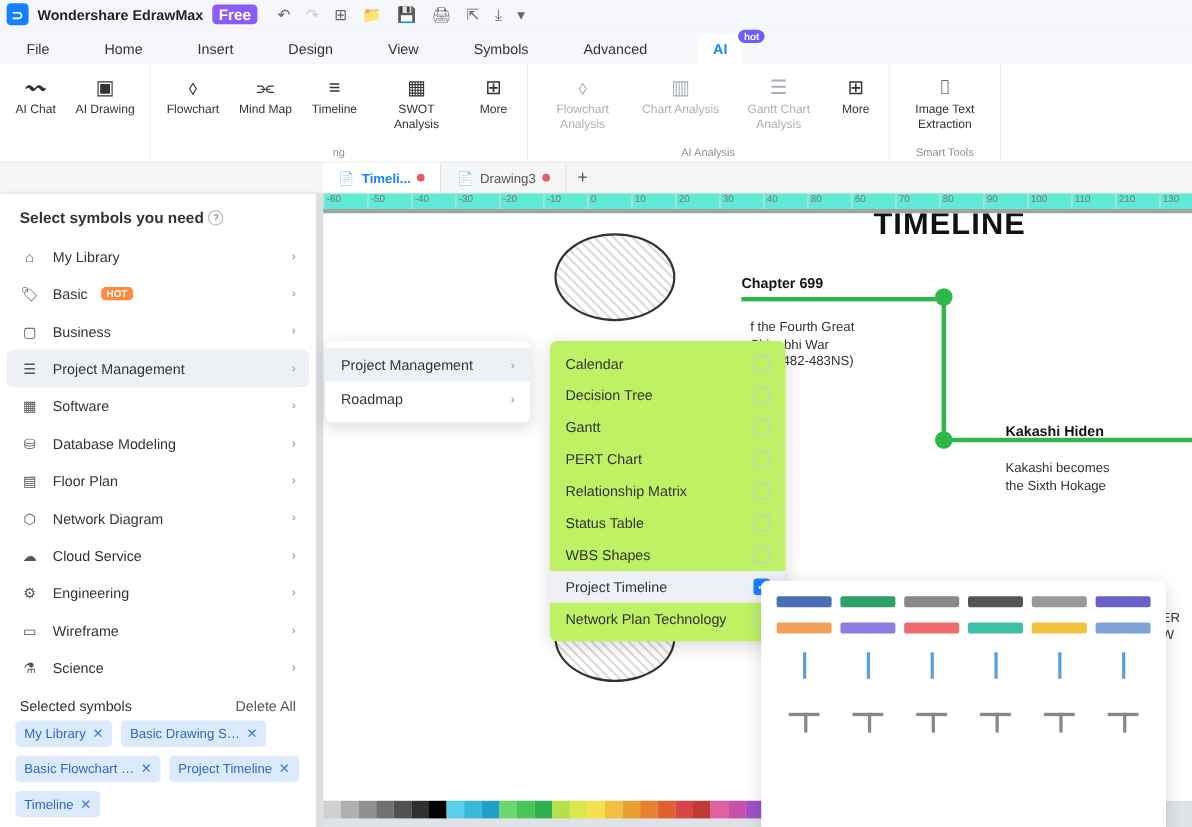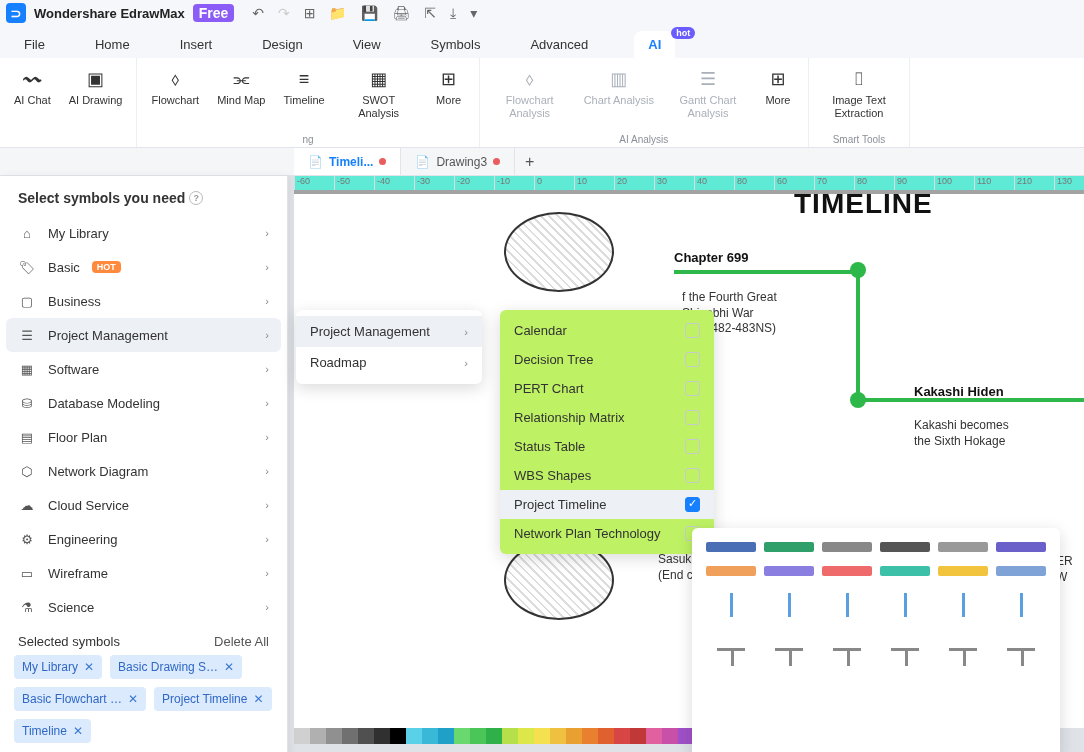--- a/index.html
+++ b/index.html
@@ -395,20 +395,24 @@
   <div class="flyout2" id="flyout2">
       <div class="fi2">
         <span>Calendar</span>
         <span class="cb"></span>
       </div>
       <div class="fi2">
         <span>Decision Tree</span>
         <span class="cb"></span>
       </div>
       <div class="fi2">
+        <span>Gantt</span>
+        <span class="cb"></span>
+      </div>
+      <div class="fi2">
         <span>PERT Chart</span>
         <span class="cb"></span>
       </div>
       <div class="fi2">
         <span>Relationship Matrix</span>
         <span class="cb"></span>
       </div>
       <div class="fi2">
         <span>Status Table</span>
         <span class="cb"></span>

